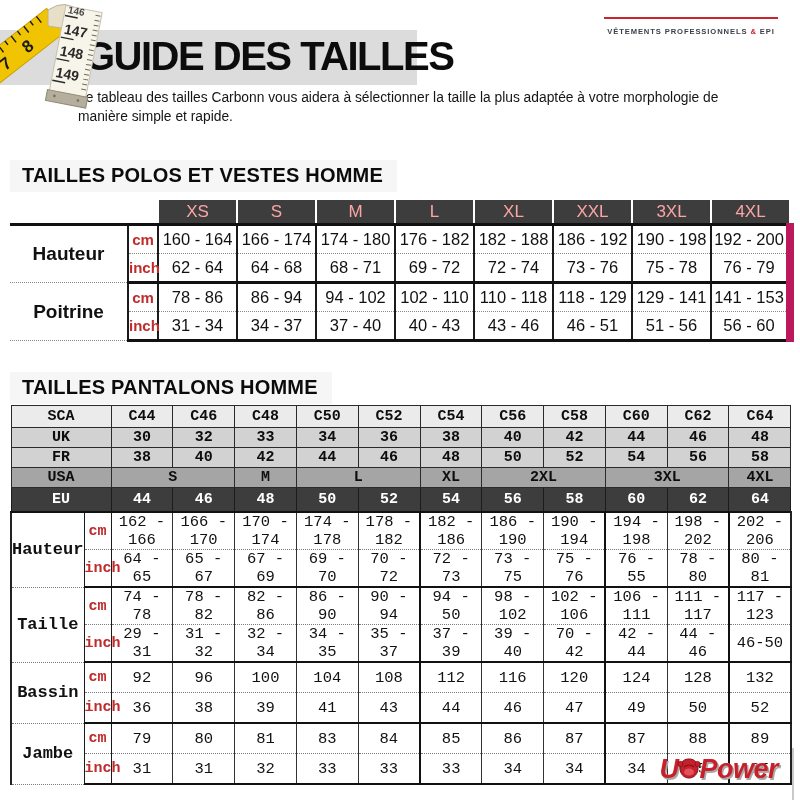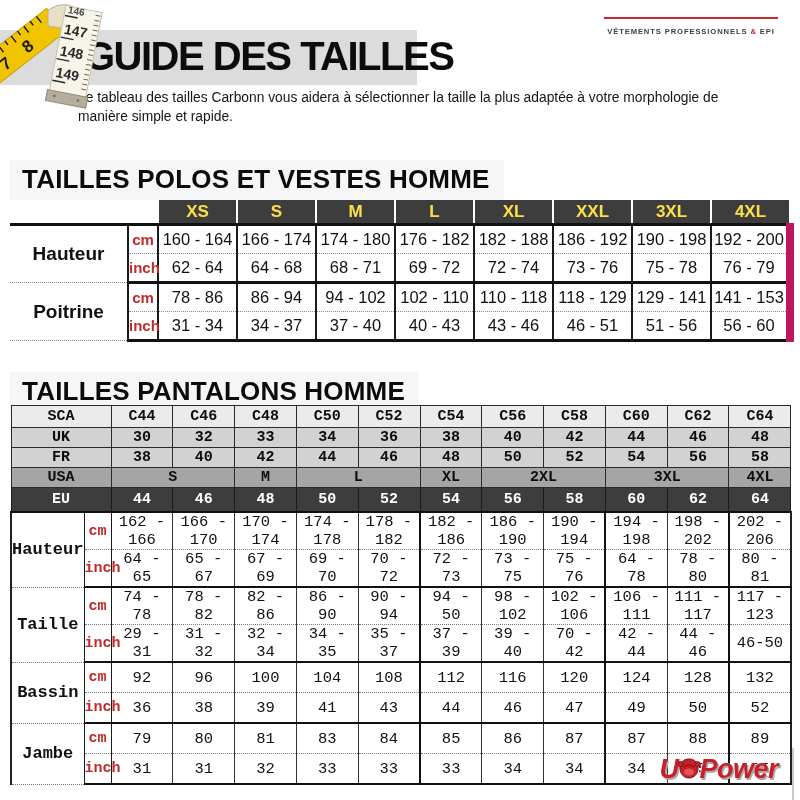--- a/index.html
+++ b/index.html
@@ -14,29 +14,29 @@
   .tape{position:absolute;left:-4px;top:-4px;z-index:3;}
   .brand{position:absolute;right:20px;top:16px;width:178px;text-align:center;z-index:2;}
   .brand-name{font-size:37px;font-weight:bold;color:#2e3038;letter-spacing:-1px;line-height:1.05;}
   .brand-c{color:#c8252c;}
   .brand-rule{height:2px;background:#c8252c;margin:1px 2px 3px 2px;}
   .brand-tagline{font-size:7.6px;font-weight:bold;color:#3c3e48;letter-spacing:0.9px;white-space:nowrap;margin-top:8px;}
   .brand-amp{color:#c8252c;}
   .intro{position:absolute;left:78px;top:88px;width:710px;font-size:13.8px;line-height:1.4;color:#151515;}
   
   .section-title{position:absolute;background:#f6f6f6;padding:4px 14px 5px 12px;
-    font-size:26px;font-weight:bold;color:#0b0b0b;letter-spacing:0.2px;white-space:nowrap;}
+    font-size:20px;font-weight:bold;color:#0b0b0b;letter-spacing:0.2px;white-space:nowrap;}
   #sec1{left:10px;top:160px;}
   #sec2{left:10px;top:372px;}
   
   table{border-collapse:collapse;position:absolute;left:10px;table-layout:fixed;}
   td,th{padding:0;text-align:center;vertical-align:middle;}
   
   #tops-table{top:200px;width:780px;}
-  #tops-table th.size{background:#3d3d3d;color:#fde047;font-size:17px;font-weight:bold;height:23px;
+  #tops-table th.size{background:#3d3d3d;color:#fca5a5;font-size:17px;font-weight:normal;height:23px;
     border-left:2px solid #fff;border-right:2px solid #fff;border-bottom:3px solid #111;}
   #tops-table th.spacer{background:#fff;border-bottom:3px solid #111;}
   #tops-table td{height:27px;font-size:16.5px;color:#111;}
   #tops-table td.rowlabel{font-size:19px;font-weight:bold;border-right:2px solid #1a1a1a;}
   #tops-table td.unit{color:#c02b2b;font-weight:bold;font-size:15px;
     border-left:2px solid #1a1a1a;border-right:2px solid #1a1a1a;}
   #tops-table td.val{border-left:2px solid #1a1a1a;}
   #tops-table td.val:last-child{border-right:8px solid #be185d;}
   #tops-table tr.cm td{border-bottom:1.5px dotted #8a8a8a;}
   #tops-table tr.inch td{border-bottom:3px solid #111;}
@@ -324,21 +324,21 @@
       <tr class="inch">
         <td class="pu">inch</td>
         <td class="pv">64 - 65</td>
         <td class="pv">65 - 67</td>
         <td class="pv">67 - 69</td>
         <td class="pv">69 - 70</td>
         <td class="pv">70 - 72</td>
         <td class="pv gb">72 - 73</td>
         <td class="pv">73 - 75</td>
         <td class="pv">75 - 76</td>
-        <td class="pv gb">64 - 78</td>
+        <td class="pv gb">76 - 55</td>
         <td class="pv">78 - 80</td>
         <td class="pv gb">80 - 81</td>
       </tr>
       <tr class="cm">
         <td class="pl" rowspan="2">Taille</td>
         <td class="pu">cm</td>
         <td class="pv">74 - 78</td>
         <td class="pv">78 - 82</td>
         <td class="pv">82 - 86</td>
         <td class="pv">86 - 90</td>

